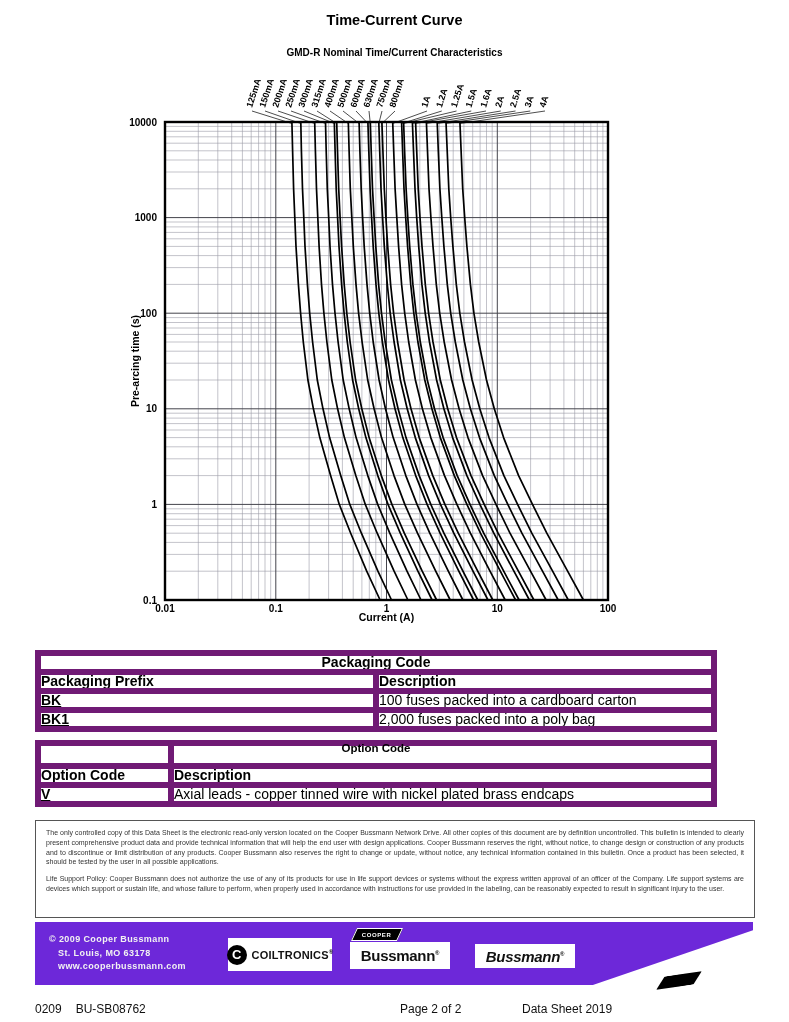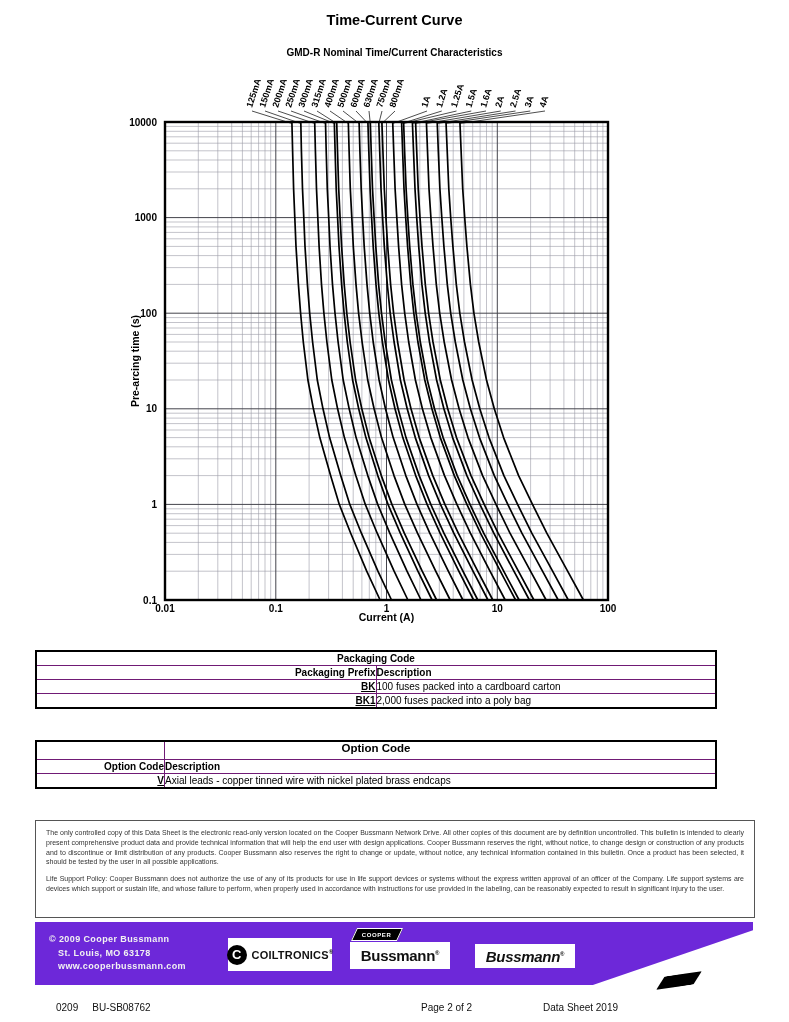--- a/index.html
+++ b/index.html
@@ -18,24 +18,24 @@
   .pborder{fill:none;stroke:#000;stroke-width:2.4;}
   .curve{fill:none;stroke:#000;stroke-width:1.7;stroke-linejoin:round;stroke-linecap:round;}
   .leader{stroke:#000;stroke-width:0.7;}
   .clabel{font:700 9px "Liberation Sans",sans-serif;fill:#000;}
   .tick{font:bold 10px "Liberation Sans",sans-serif;fill:#000;}
   .axis{font:bold 10.5px "Liberation Sans",sans-serif;fill:#000;}
 
   
   table.datatable{position:absolute;left:35px;width:682px;border-collapse:collapse;
         table-layout:fixed;border:2px solid #000;}
-  table.datatable td{border:1px solid #701a75;font-size:10px;height:13px;line-height:13px;
+  table.datatable td{border:6px solid #701a75;font-size:14px;height:13px;line-height:13px;
         padding:0;overflow:hidden;white-space:nowrap;}
   td.t-title{font-size:11.5px;font-weight:bold;text-align:center;height:16px;line-height:16px;}
-  td.c1{width:127px;text-align:right;margin-top:45px;}
+  td.c1{width:127px;text-align:left;margin-top:45px;}
   td.c2 {padding-left:16px;}
   td.hdr{font-weight:bold;}
   td.val1{font-weight:bold;text-decoration:underline;}
   #packaging-table{top:650px;}
   #option-table{top:740px;}
   #option-title-overlay{top:740px;left:35px;width:682px;height:17px;line-height:17px;
         text-align:center;font-size:11.5px;font-weight:bold;pointer-events:none;}
 
   
   #legal-box{top:820px;left:35px;width:698px;height:82px;border:1px solid #555;
@@ -66,21 +66,21 @@
   .reg{font-size:6px;vertical-align:super;font-style:normal;}
 
   
   #big-flag{top:974px;left:655px;width:48px;height:13px;background:#000;
         clip-path:polygon(22% 0,100% 10%,78% 100%,0 90%);transform:rotate(-10deg);}
   #big-logo{top:988px;left:588px;font-size:18px;white-space:nowrap;}
   #big-logo .cooper{font-weight:800;letter-spacing:-0.7px;}
   #big-logo .bussmann{font-weight:400;letter-spacing:-0.2px;}
 
   
-  .bottom-txt{font-size:10px;color:#111;top:1002px;margin-left:21px;}
+  .bottom-txt{font-size:12px;color:#111;top:1002px;}
   #doc-info{left:35px;}
   #doc-info .sp{margin-left:14px;}
   #page-label{left:400px;}
   #datasheet-label{left:522px;}
 </style>
 </head>
 <body>
 
 <div class="page">
 

